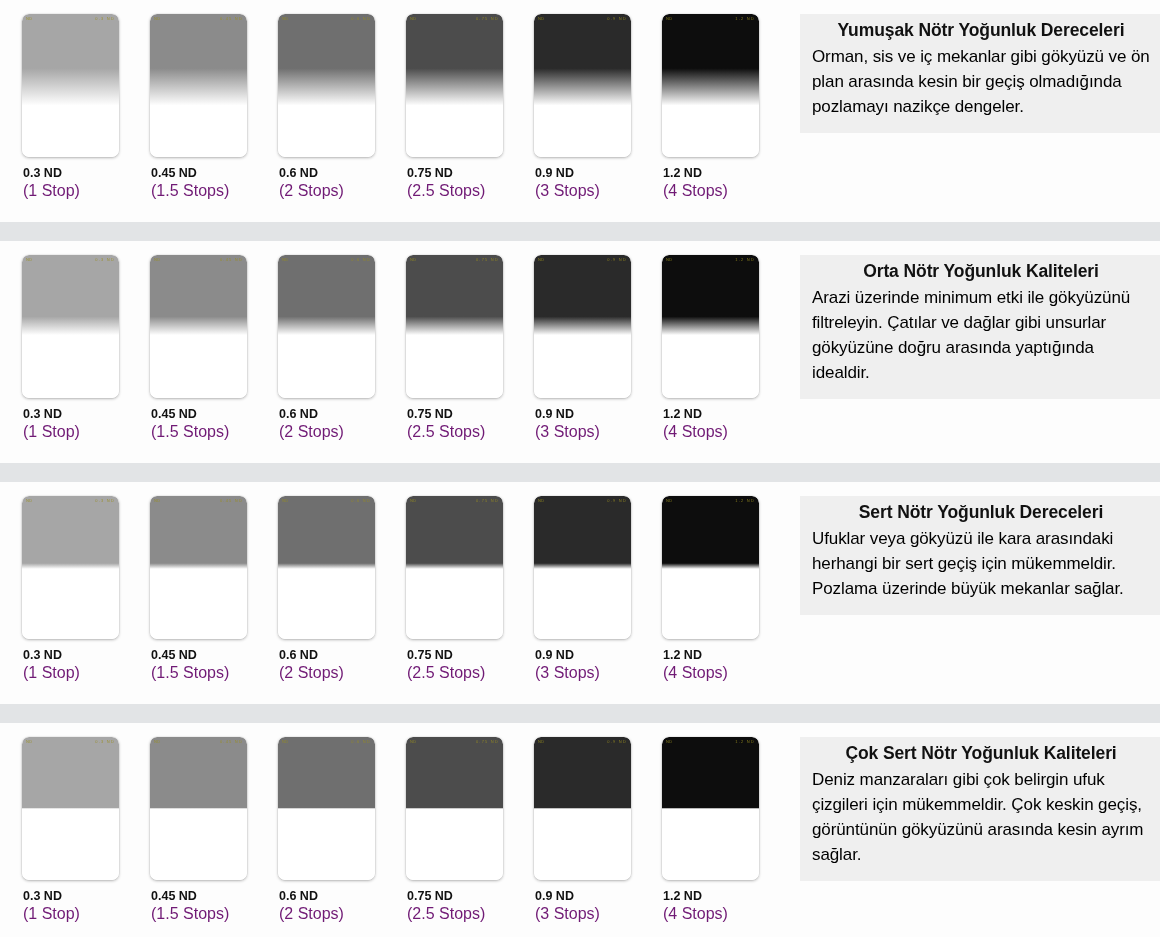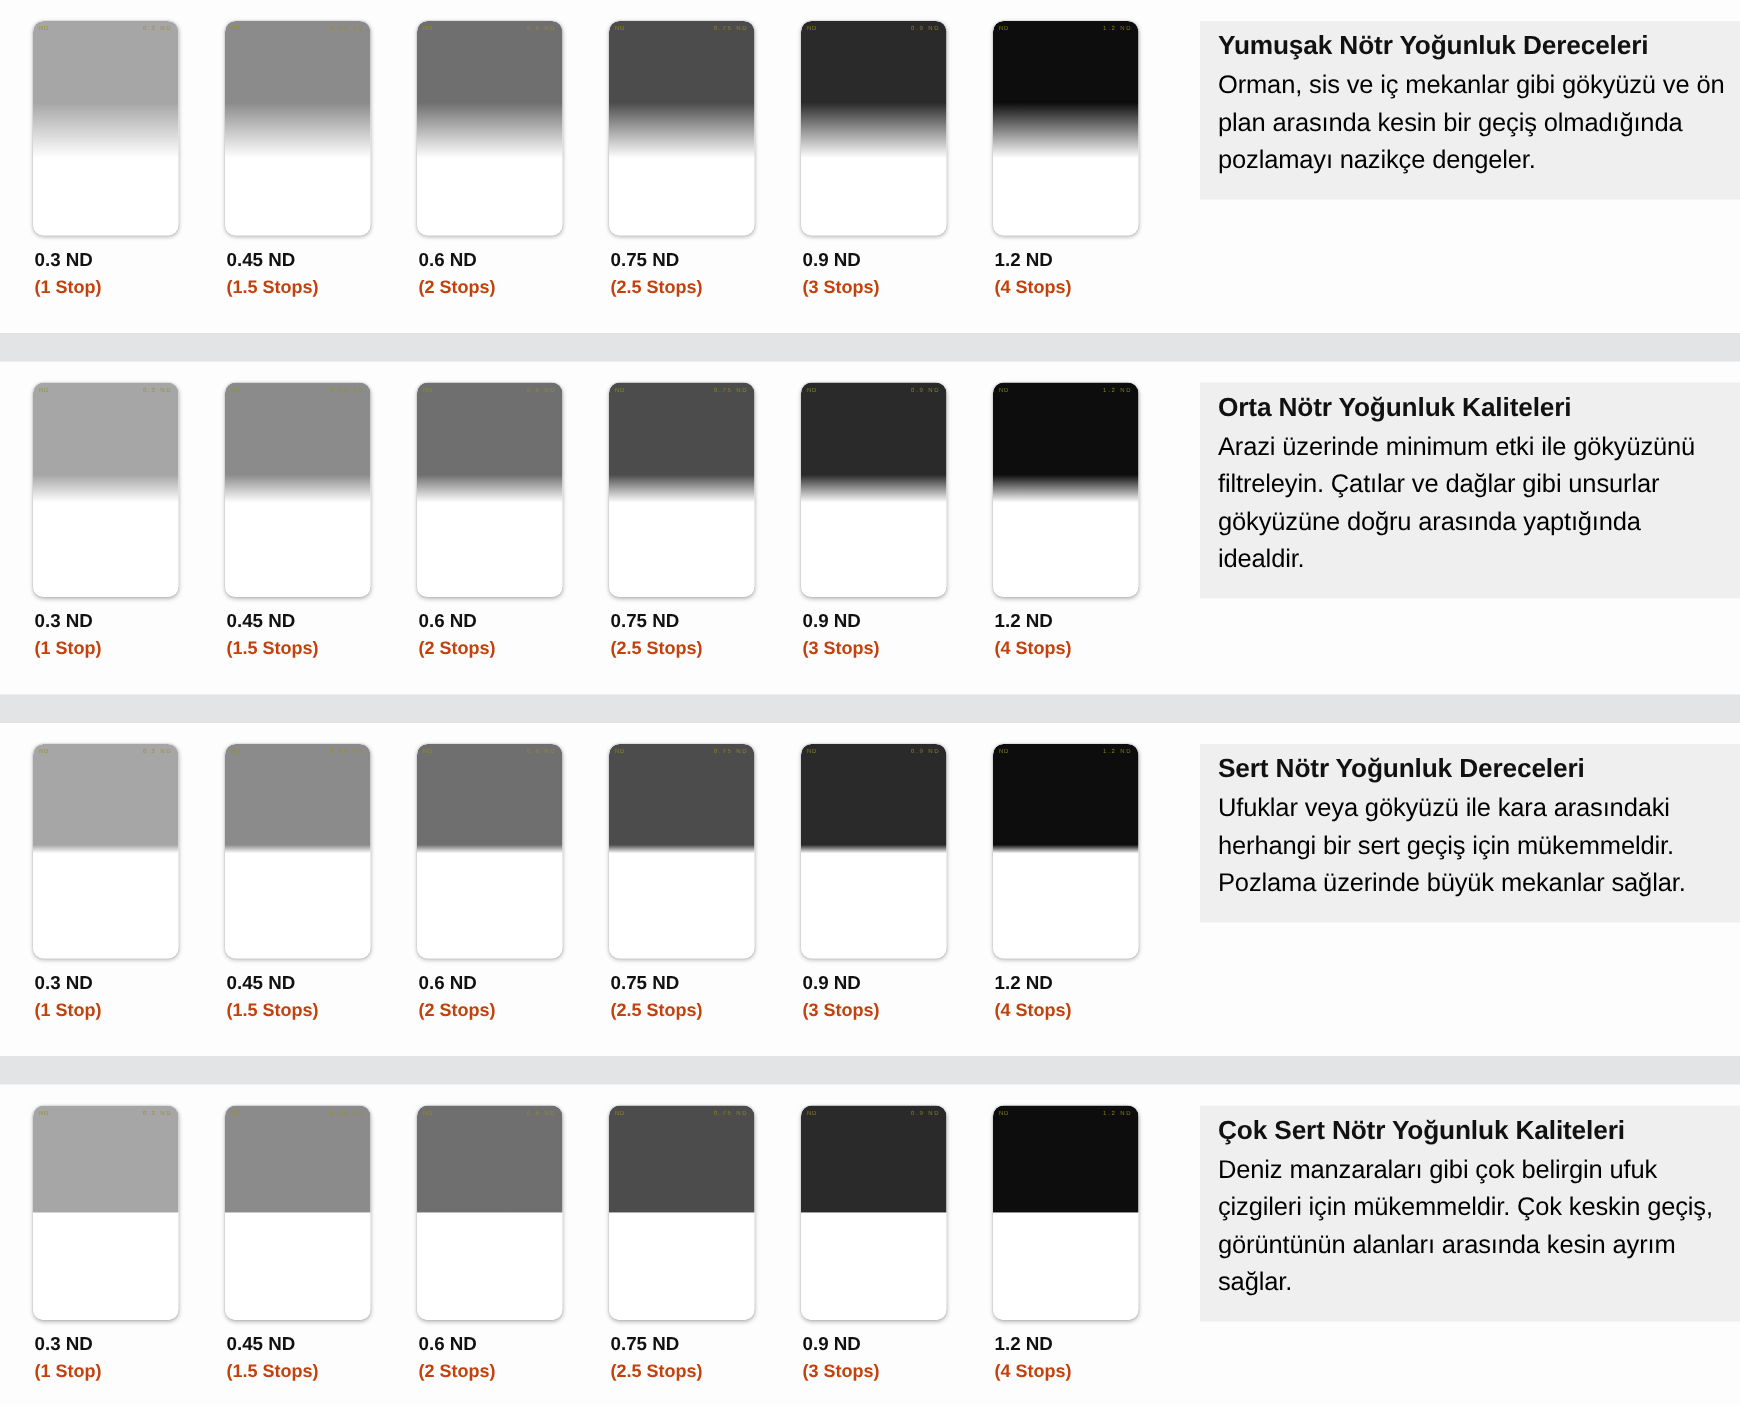--- a/index.html
+++ b/index.html
@@ -40,35 +40,35 @@
     padding:0 4px;box-sizing:border-box;
     pointer-events:none;
   }
   .mk{font-size:4px;line-height:6px;color:#9a8f20;opacity:.85;letter-spacing:.4px;
       font-family:"Liberation Sans", sans-serif;}
   .mk.right{letter-spacing:1.2px;}
 
   
   .caption{padding-top:9px;padding-left:1px;}
   .cap-main{font-size:12.5px;font-weight:bold;color:#111;line-height:15px;}
-  .cap-sub{font-size:12px;font-weight:bold;color:#c2410c;line-height:16px;margin-top:2px;}
+  .cap-sub{font-size:16px;font-weight:normal;color:#701a75;line-height:16px;margin-top:2px;}
 
   
   .panel{
     width:404px;
     margin-left:10px;
     margin-top:14px;
     background:#efefef;
     padding:4px 10px 14px 12px;
     box-sizing:border-box;
   }
   .panel h2{
     margin:0 0 2px 0;
     font-size:17.5px;font-weight:bold;color:#111;
-    line-height:24px;letter-spacing:-.1px;
+    line-height:24px;letter-spacing:-.1px;text-align:center;
   }
   .panel p{
     margin:0;
     font-size:17px;font-weight:normal;color:#000000;
     line-height:25px;letter-spacing:-.1px;
   }
 
   
   .sep{width:1160px;height:19px;background:#e2e4e6;}
 </style>
@@ -424,18 +424,18 @@
               </div>
             </div>
             <div class="caption">
               <div class="cap-main">1.2 ND</div>
               <div class="cap-sub">(4 Stops)</div>
             </div>
           </div>
         </div>
       <div class="panel">
         <h2>Çok Sert Nötr Yoğunluk Kaliteleri</h2>
-        <p>Deniz manzaraları gibi çok belirgin ufuk çizgileri için mükemmeldir. Çok keskin geçiş, görüntünün alanları arasında kesin ayrım sağlar.</p>
+        <p>Deniz manzaraları gibi çok belirgin ufuk çizgileri için mükemmeldir. Çok keskin geçiş, görüntünün gökyüzünü arasında kesin ayrım sağlar.</p>
       </div>
     </div>
   </div>
 
 </div>
 
 </body></html>

